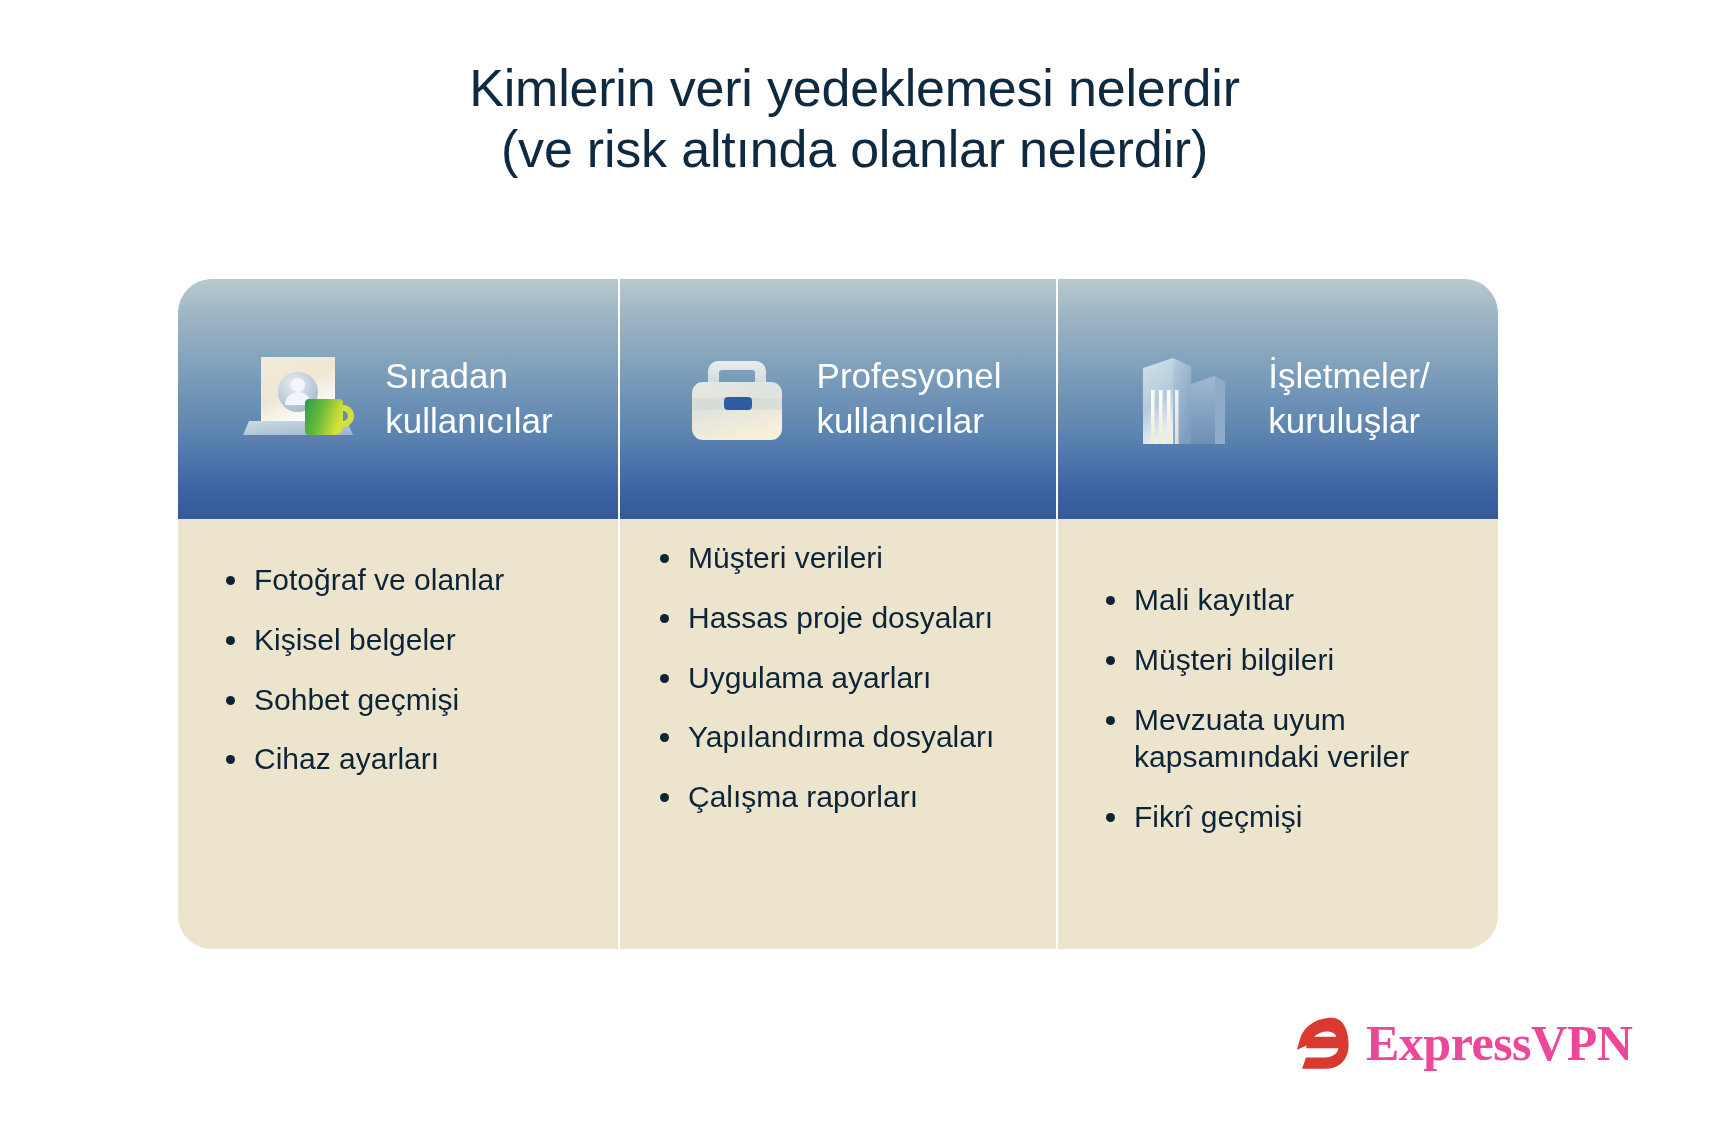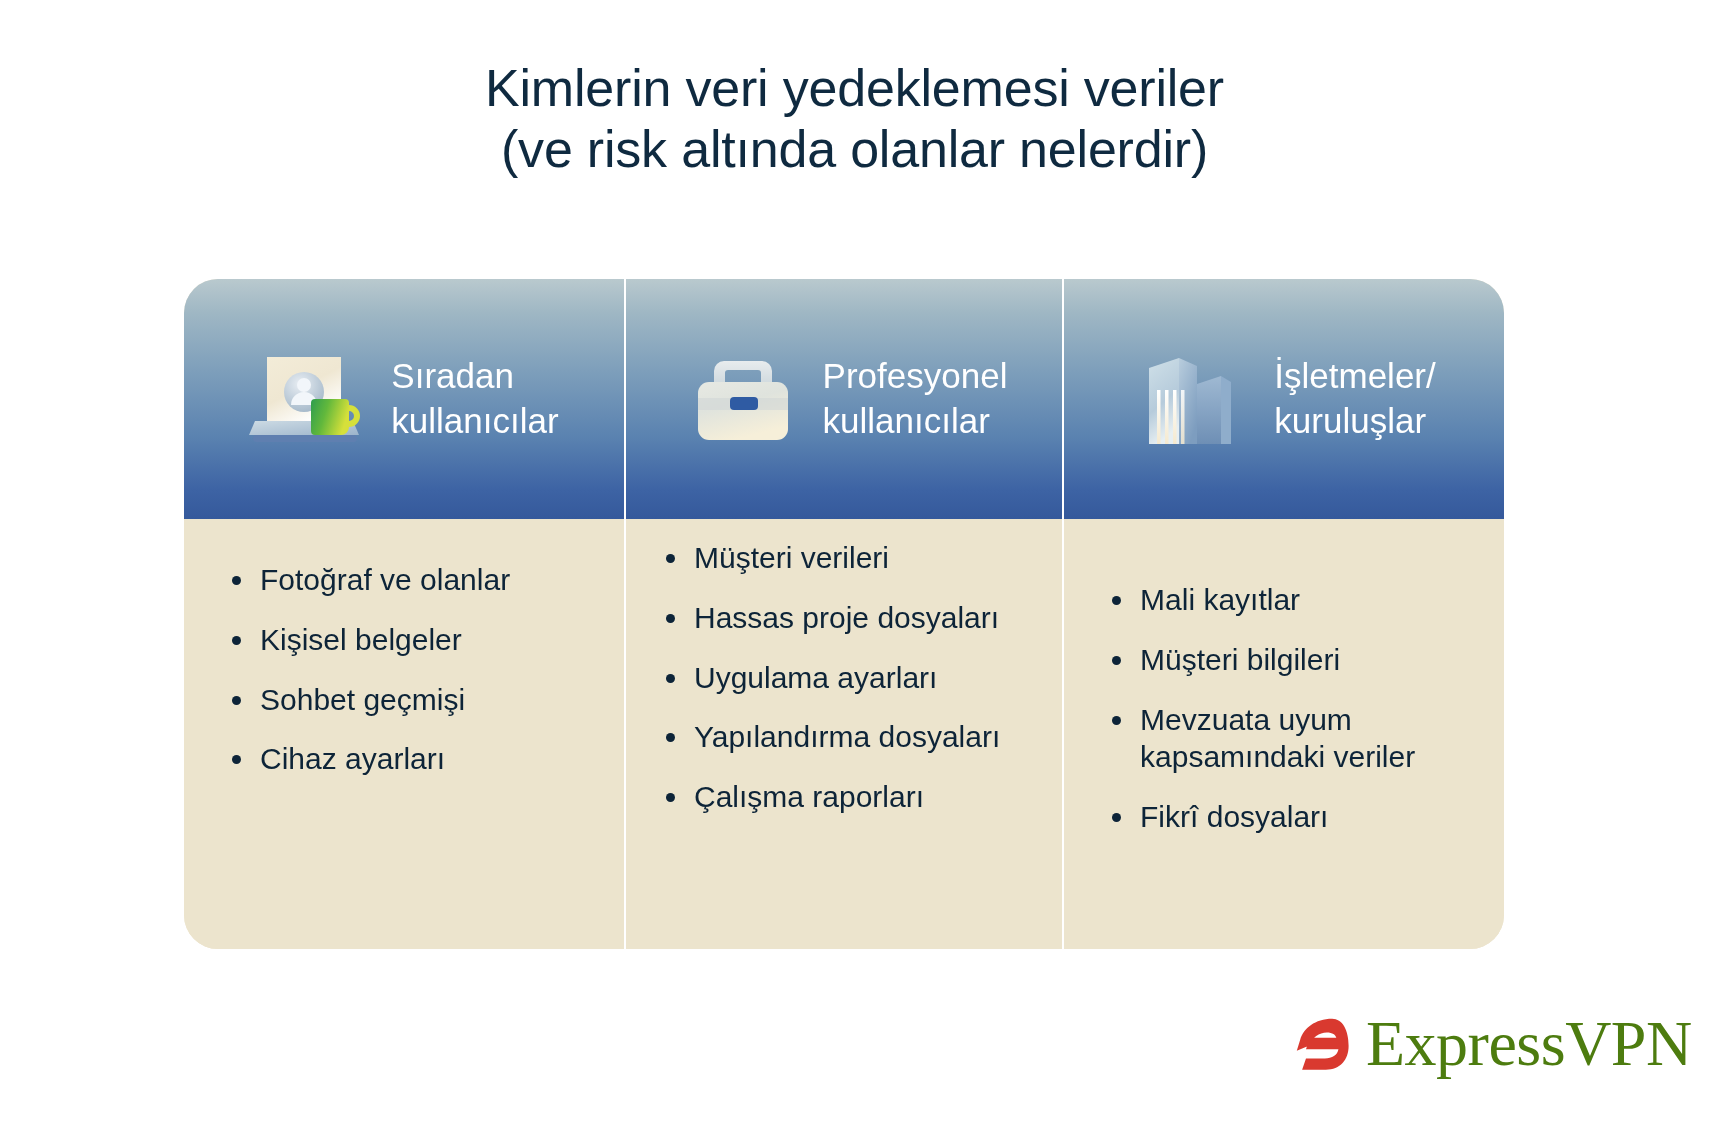--- a/index.html
+++ b/index.html
@@ -25,21 +25,21 @@
     font-size: 52px;
     line-height: 1.17;
     font-weight: 400;
     color: #0f2a40;
     letter-spacing: -0.2px;
   }
 
   
   .cards {
     position: absolute;
-    left: 184px;
+    left: 178px;
     top: 279px;
     width: 1320px;
     height: 670px;
     display: flex;
     gap: 0px;
   }
   .card {
     position: relative;
     width: 451px;
     display: flex;
@@ -151,32 +151,32 @@
     position: absolute;
     left: 1290px;
     top: 1012px;
     display: flex;
     align-items: center;
     gap: 14px;
   }
   .logo-mark { width: 62px; height: 62px; display: block; }
   .logo-word {
     font-family: "Liberation Serif", serif;
-    font-size: 64px;
-    font-weight: 400;
-    color: #4d7c0f;
+    font-size: 50px;
+    font-weight: 700;
+    color: #ec4899;
     letter-spacing: -0.5px;
     line-height: 1;
   }
 </style>
 </head>
 <body>
 
 <div class="title-block">
-  <div class="title-line">Kimlerin veri yedeklemesi veriler</div>
+  <div class="title-line">Kimlerin veri yedeklemesi nelerdir</div>
   <div class="title-line">(ve risk altında olanlar nelerdir)</div>
 </div>
 
 <div class="cards">
 
   <div class="card first">
     <div class="card-head">
       <div class="head-icon">
         <svg viewBox="0 0 124 104" width="124" height="104" aria-hidden="true">
           <defs>
@@ -303,21 +303,21 @@
       </div>
       <div class="head-title">İşletmeler/
 kuruluşlar</div>
     </div>
     <div class="card-body">
       <ul class="bullets">
         <li>Mali kayıtlar</li>
         <li>Müşteri bilgileri</li>
         <li>Mevzuata uyum
 kapsamındaki veriler</li>
-        <li>Fikrî dosyaları</li>
+        <li>Fikrî geçmişi</li>
       </ul>
     </div>
   </div>
 
 </div>
 
 <div class="logo">
   <span class="logo-mark-wrap">
     <svg class="logo-mark" viewBox="0 0 64 64" aria-hidden="true">
       <path d="M43.5 6 C26 6 14 16 10.5 27.5 L7 39 L20 33.5 C23 25 30 20 38 20 C44 20 47 22.5 47.8 25.5 L20.5 25.5 L16.5 37.5 L50 37.5 C49 43.5 43.5 47 36 47 L16.5 47 L12.5 58.5 L37 58.5 C52 58.5 60.5 48 60.5 34 C60.5 17.5 54 6 43.5 6 Z" fill="#d9392f"></path>

